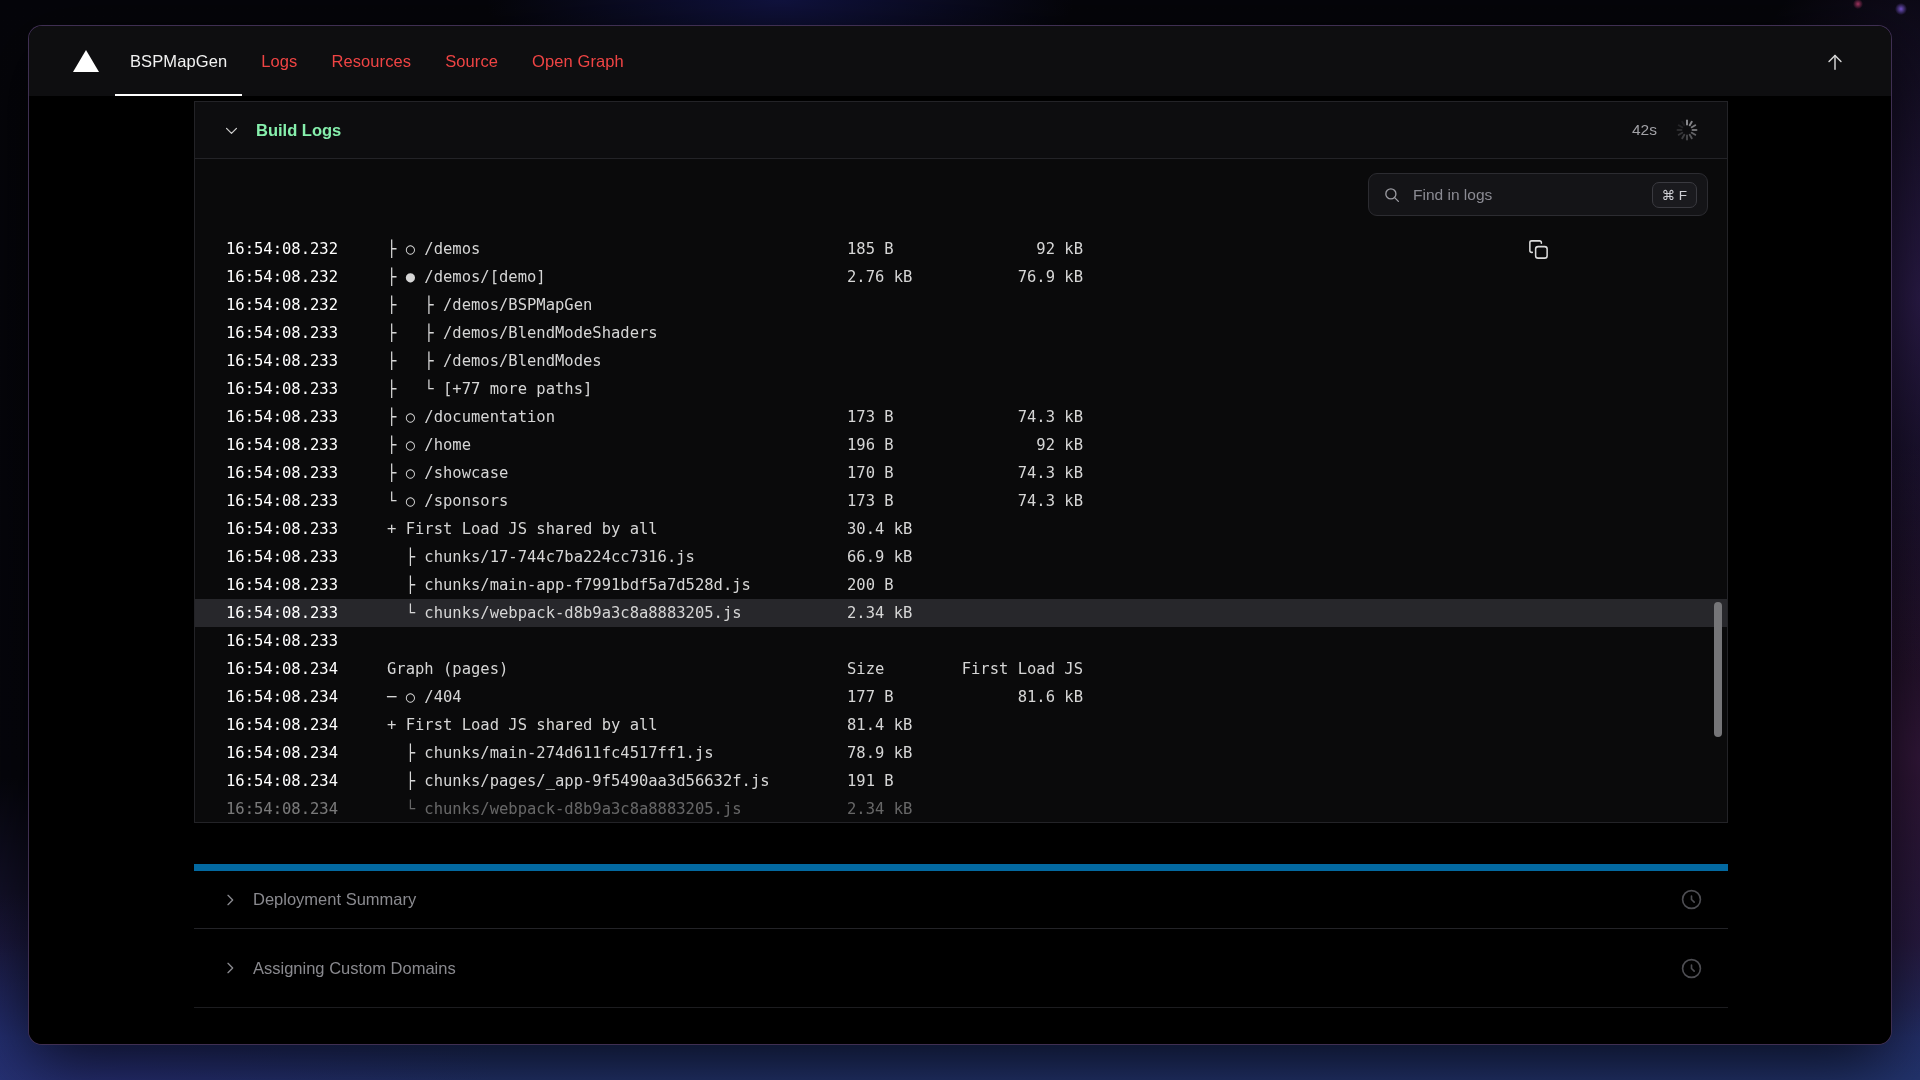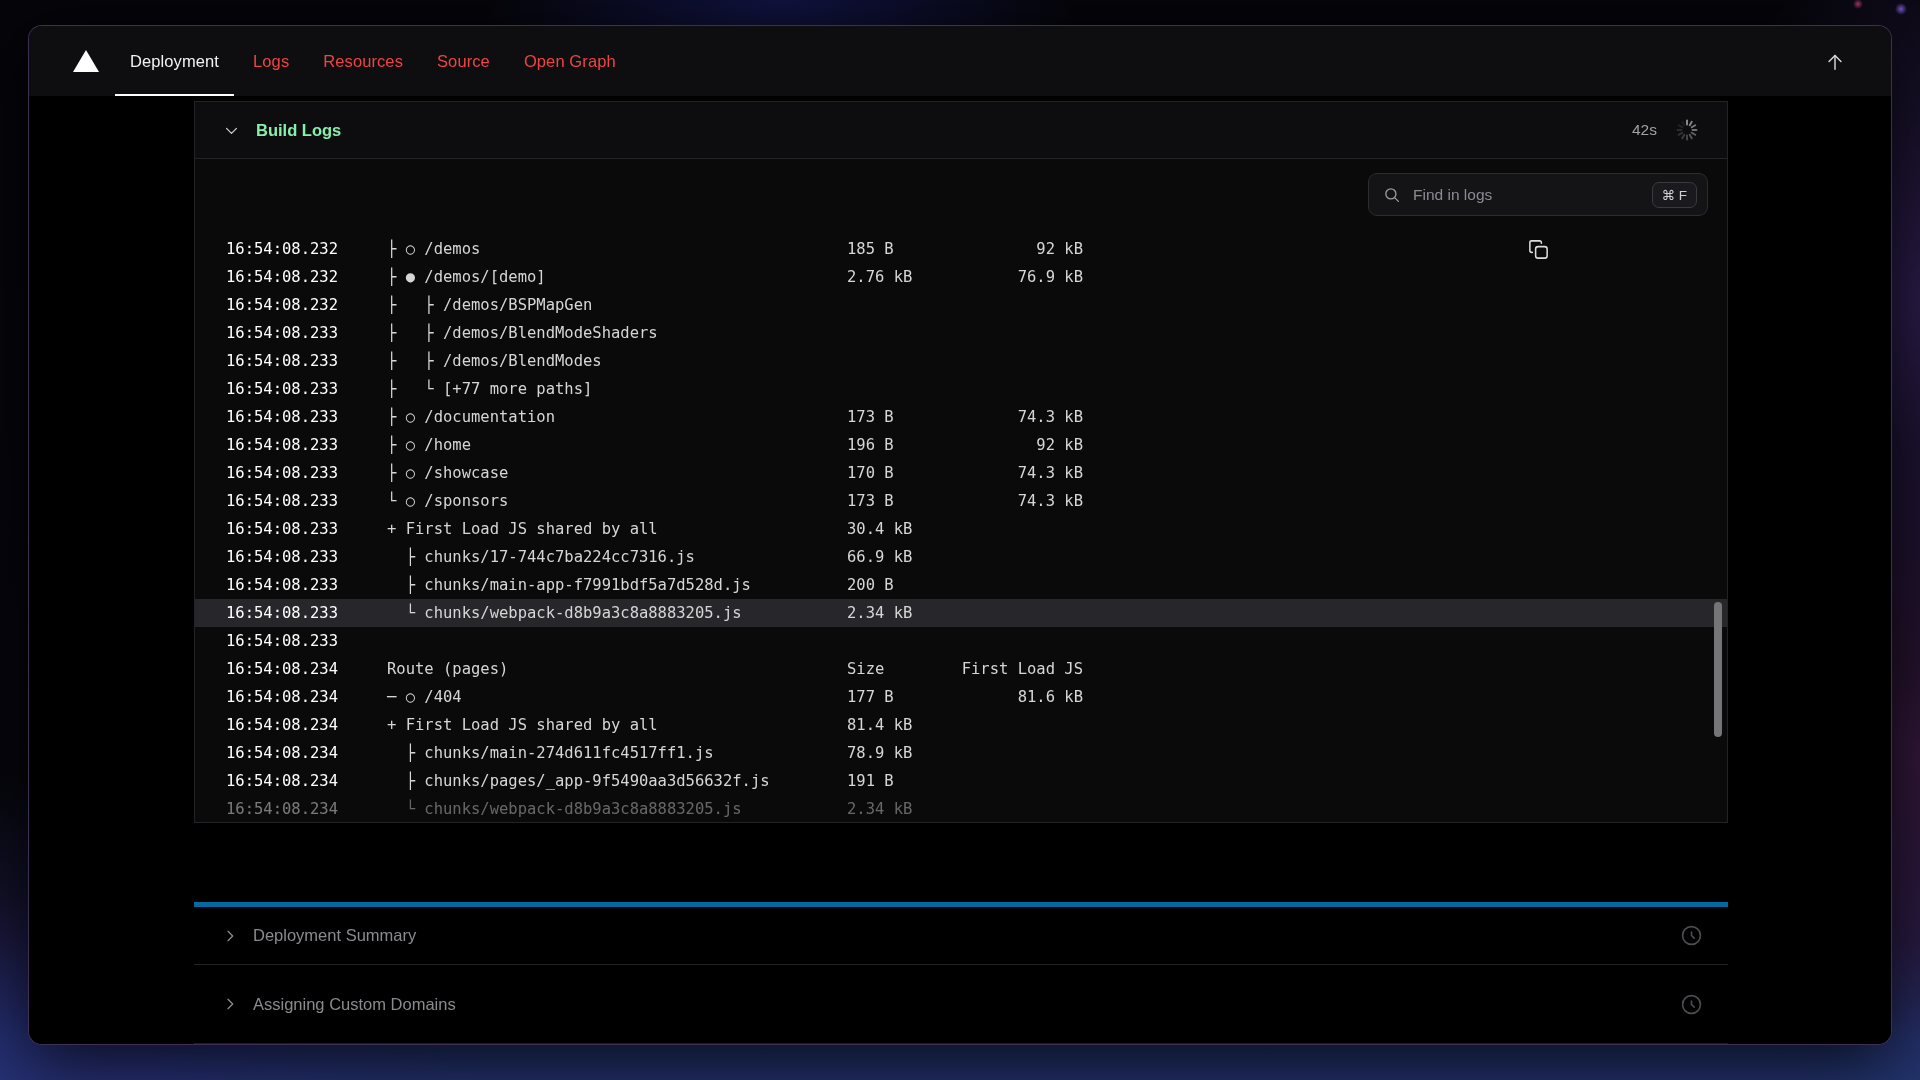--- a/index.html
+++ b/index.html
@@ -58,42 +58,42 @@
   .logrow .ts { width:161px; flex:none; color:#ffffff; }
   .logrow .route { width:460px; flex:none; white-space:pre; }
   .logrow .size { width:110px; flex:none; white-space:pre; }
   .logrow .fl { width:126px; flex:none; text-align:right; white-space:pre; }
   .logrow.highlight { background:#27272b; }
   .logrow.faded { opacity:.45; }
 
   .scroll-thumb { position:absolute; right:5px; top:443px; width:8px; height:135px; border-radius:5px; background:#757578; cursor:grab; }
 
   
-  .sections { position:absolute; left:165px; top:806px; width:1534px; border-top:5px solid #0369a1; border-bottom:1px solid #1c1c1f; }
+  .sections { position:absolute; left:165px; top:768px; width:1534px; border-top:7px solid #0369a1; border-bottom:1px solid #1c1c1f; }
   .section-row { display:flex; align-items:center; padding:0 25px 0 28px; cursor:pointer; }
   .section-row.first { height:58px; border-bottom:1px solid #232327; }
   .section-row.second { height:78px; }
   .section-label { margin-left:15px; font-size:16.5px; color:#8a8a8f; }
   .section-status { margin-left:auto; display:flex; align-items:center; }
 
   svg { display:block; }
 </style>
 </head>
 <body>
 
 <div class="desktop"></div>
 
 <div class="window">
 
   <div class="nav">
     <div class="logo-wrap">
       <div class="vercel-triangle"></div>
     </div>
     <div class="tabs">
-      <div class="tab active">Deployment</div>
+      <div class="tab active">BSPMapGen</div>
       <div class="tab">Logs</div>
       <div class="tab">Resources</div>
       <div class="tab">Source</div>
       <div class="tab">Open Graph</div>
     </div>
     <div class="scroll-top">
       <svg width="22" height="22" viewBox="0 0 24 24" fill="none" stroke="#d6d6d6" stroke-width="1.6" stroke-linecap="round" stroke-linejoin="round">
           <path d="M12 20V5"></path>
           <path d="M5.5 11.5 12 5l6.5 6.5"></path>
         </svg>
@@ -233,21 +233,21 @@
     <span class="fl"></span>
   </div>
             <div class="logrow">
     <span class="ts">16:54:08.233</span>
     <span class="route"></span>
     <span class="size"></span>
     <span class="fl"></span>
   </div>
             <div class="logrow">
     <span class="ts">16:54:08.234</span>
-    <span class="route">Route (pages)</span>
+    <span class="route">Graph (pages)</span>
     <span class="size">Size</span>
     <span class="fl">First Load JS</span>
   </div>
             <div class="logrow">
     <span class="ts">16:54:08.234</span>
     <span class="route">─ ○ /404</span>
     <span class="size">177 B</span>
     <span class="fl">81.6 kB</span>
   </div>
             <div class="logrow">

